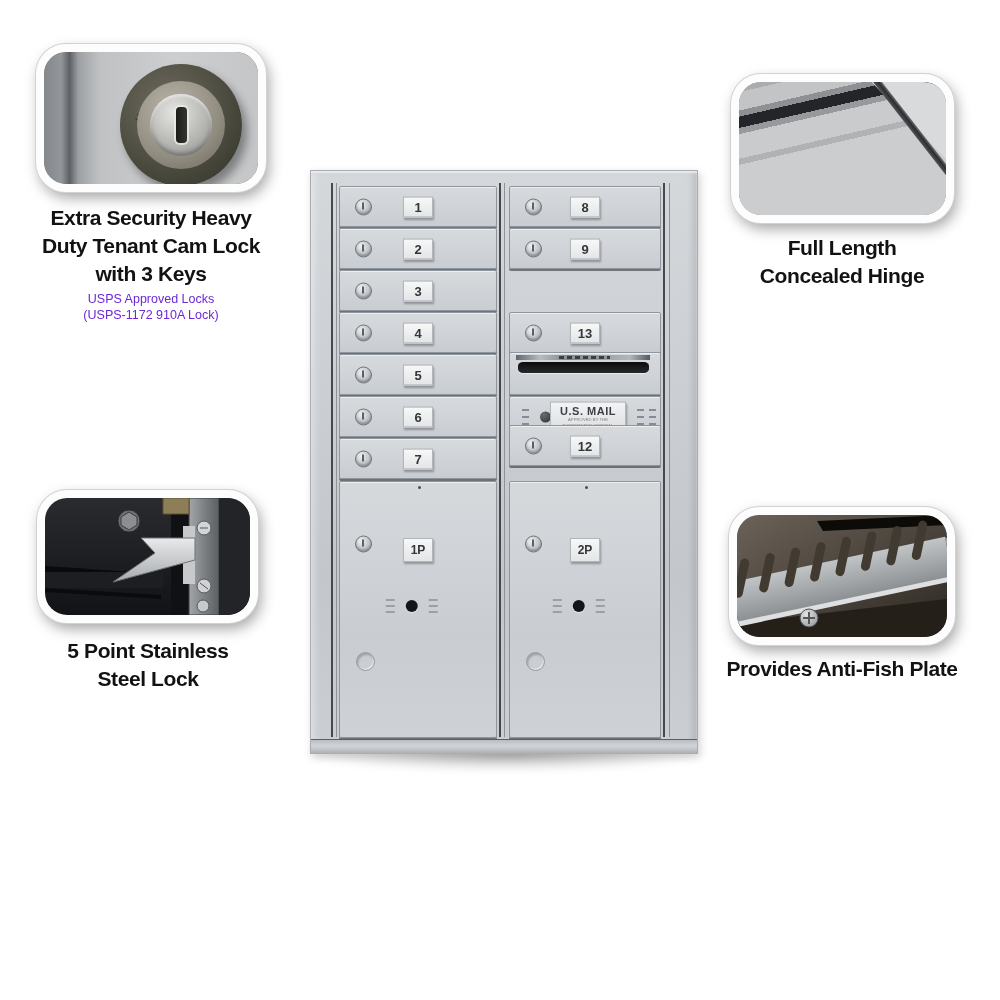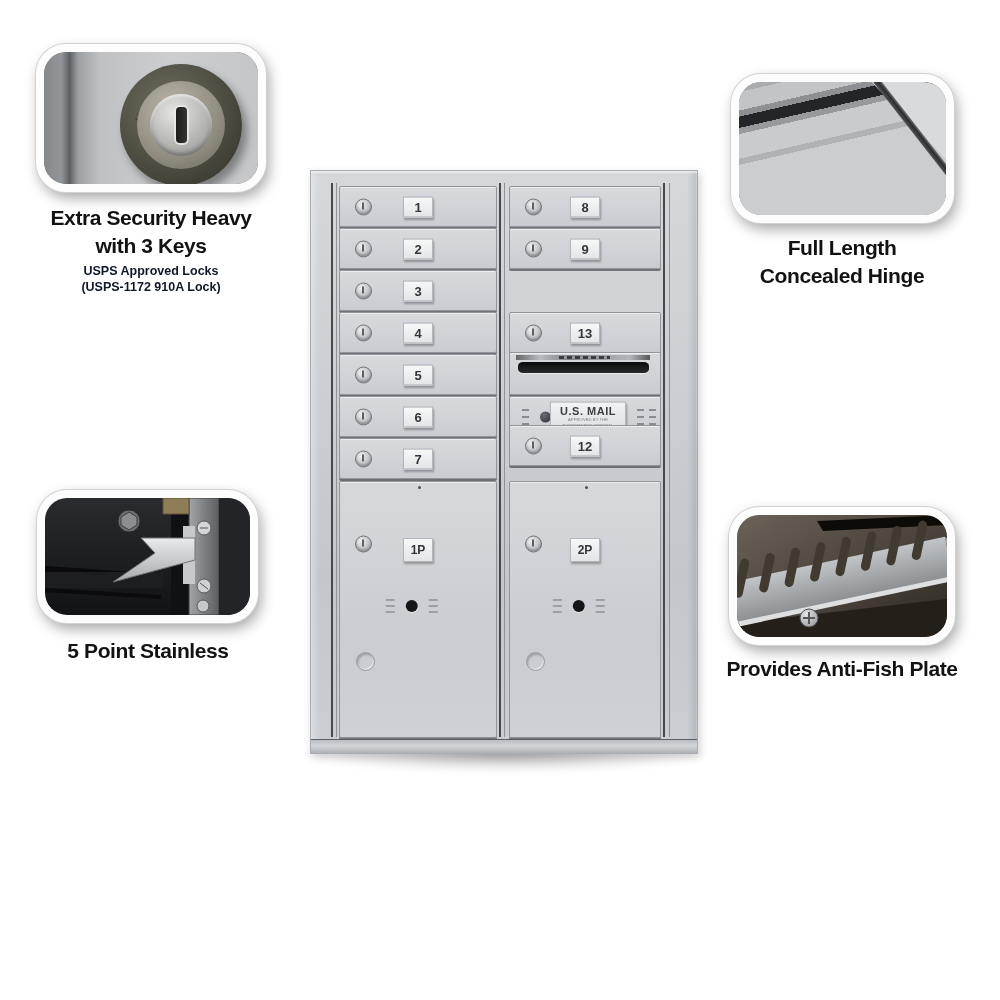--- a/index.html
+++ b/index.html
@@ -8,21 +8,21 @@
 
   
   .callout-frame{position:absolute;border-radius:30px;background:#888;
     border:8px solid #fdfdfd;box-shadow:0 0 0 1px #d2d2d2,3px 6px 14px rgba(0,0,0,.35);
     overflow:hidden;z-index:4;}
   .photo{position:absolute;inset:0;border-radius:22px;overflow:hidden;}
 
   
   .caption{position:absolute;text-align:center;z-index:4;}
   .cap-title{font-weight:700;color:#121212;font-size:21px;line-height:28px;letter-spacing:-0.4px;}
-  .cap-sub{color:#0f172a;font-size:12.5px;line-height:16px;font-weight:bold;}
+  .cap-sub{color:#6d28d9;font-size:12.5px;line-height:16px;}
 
   
   .cam-bg{position:absolute;inset:0;background:linear-gradient(90deg,
      #85888b 0%,#93969a 8%,#5d6064 12%,#9da0a3 16%,#bfc1c3 26%,#cccecf 60%,#c4c6c8 100%);}
   .cam-outer{position:absolute;left:76px;top:12px;width:122px;height:122px;border-radius:50%;
      background:radial-gradient(circle at 38% 34%,#6e6b5e,#4a4a3e 58%,#30302a);
      box-shadow:5px 7px 10px rgba(0,0,0,.38);}
   .cam-ring{position:absolute;left:17px;top:17px;width:88px;height:88px;border-radius:50%;
      background:radial-gradient(circle at 40% 32%,#bab5a8,#8f8b7e 62%,#6b675c);}
   .cam-core{position:absolute;left:13px;top:13px;width:62px;height:62px;border-radius:50%;
@@ -224,20 +224,21 @@
       <div class="cam-ring">
         <div class="cam-core">
           <div class="cam-key"></div>
         </div>
       </div>
     </div>
   </div>
 </div>
 <div class="caption" style="left:20px;top:204px;width:262px">
   <div class="cap-title">Extra Security Heavy</div>
+  <div class="cap-title">Duty Tenant Cam Lock</div>
   <div class="cap-title">with 3 Keys</div>
   <div class="cap-sub" style="margin-top:3px">USPS Approved Locks</div>
   <div class="cap-sub">(USPS-1172 910A Lock)</div>
 </div>
 
 <div class="callout-frame" style="left:731px;top:74px;width:207px;height:133px">
   <div class="photo">
     <div class="hinge-base"></div>
     <div class="hinge-stripes"></div>
     <div class="hinge-corner"></div>
@@ -282,20 +283,21 @@
       <circle cx="159" cy="88" r="7" fill="#cfd1d3" stroke="#54565a"></circle>
         <line x1="155" y1="85" x2="163" y2="91" stroke="#54565a"></line>
       <circle cx="158" cy="108" r="6" fill="#c6c8ca" stroke="#54565a"></circle>
       <circle cx="84" cy="23" r="11" fill="#6e7073" stroke="#2c2d30"></circle>
       <polygon points="84,14 92,19 92,27 84,32 76,27 76,19" fill="#8c8e91" stroke="#3a3b3e"></polygon>
     </svg>
   </div>
 </div>
 <div class="caption" style="left:18px;top:637px;width:260px">
   <div class="cap-title">5 Point Stainless</div>
+  <div class="cap-title">Steel Lock</div>
 </div>
 
 <div class="callout-frame" style="left:729px;top:507px;width:210px;height:122px">
   <div class="photo">
     <svg width="210" height="122" viewBox="0 0 210 122">
       <defs>
         <linearGradient id="afBg" x1="0" y1="0" x2="1" y2="1">
             <stop offset="0" stop-color="#6b6258"></stop>
             <stop offset=".55" stop-color="#49423a"></stop>
             <stop offset="1" stop-color="#2c2822"></stop>

